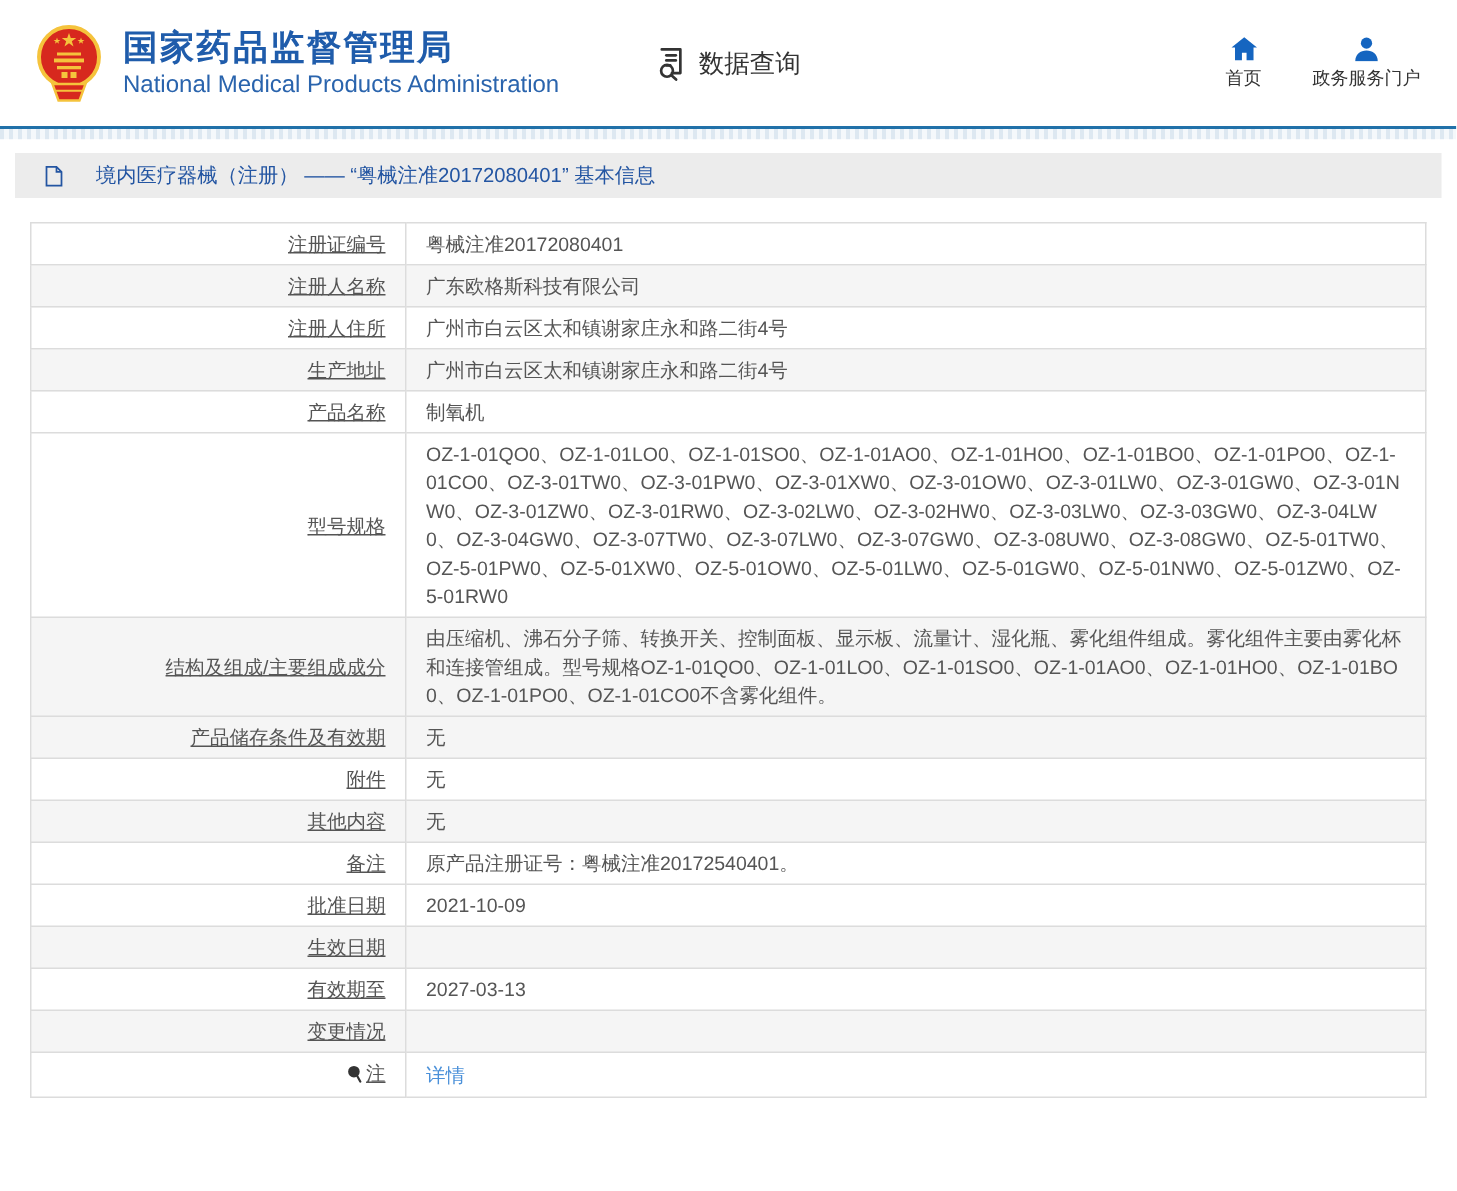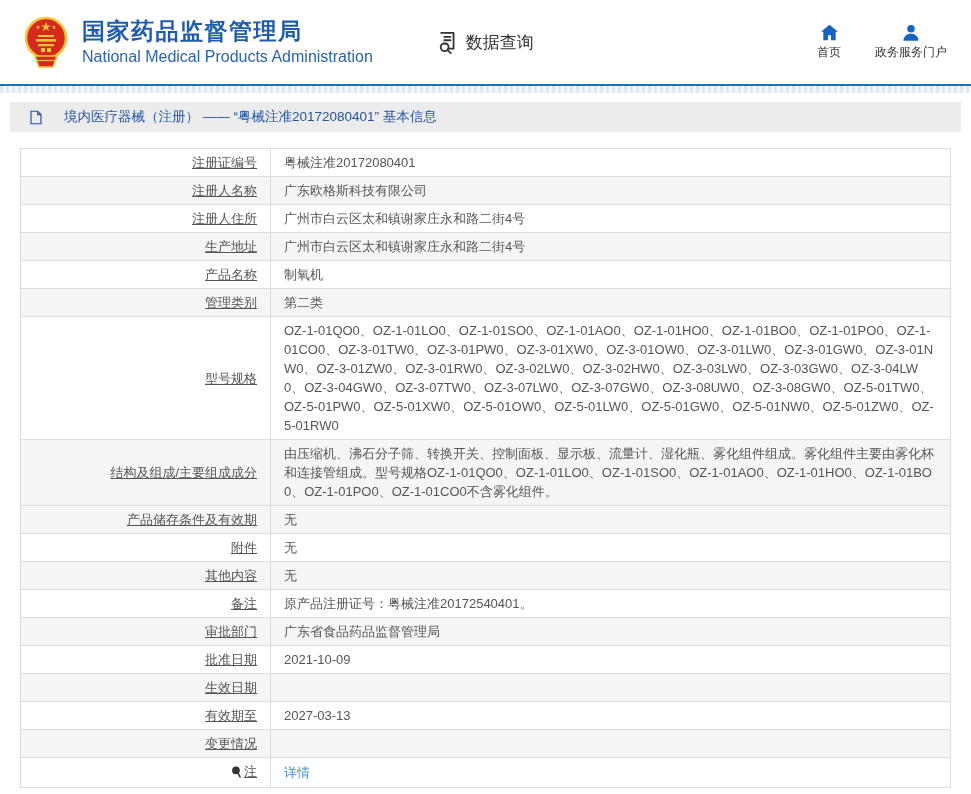--- a/index.html
+++ b/index.html
@@ -129,24 +129,20 @@
               <td class="value-cell">广州市白云区太和镇谢家庄永和路二街4号</td>
             </tr>
             <tr class="alt">
               <td class="label-cell"><span>生产地址</span></td>
               <td class="value-cell">广州市白云区太和镇谢家庄永和路二街4号</td>
             </tr>
             <tr>
               <td class="label-cell"><span>产品名称</span></td>
               <td class="value-cell">制氧机</td>
             </tr>
-            <tr class="alt">
-              <td class="label-cell"><span>管理类别</span></td>
-              <td class="value-cell">第二类</td>
-            </tr>
             <tr>
               <td class="label-cell"><span>型号规格</span></td>
               <td class="value-cell">OZ-1-01QO0、OZ-1-01LO0、OZ-1-01SO0、OZ-1-01AO0、OZ-1-01HO0、OZ-1-01BO0、OZ-1-01PO0、OZ-1-01CO0、OZ-3-01TW0、OZ-3-01PW0、OZ-3-01XW0、OZ-3-01OW0、OZ-3-01LW0、OZ-3-01GW0、OZ-3-01NW0、OZ-3-01ZW0、OZ-3-01RW0、OZ-3-02LW0、OZ-3-02HW0、OZ-3-03LW0、OZ-3-03GW0、OZ-3-04LW0、OZ-3-04GW0、OZ-3-07TW0、OZ-3-07LW0、OZ-3-07GW0、OZ-3-08UW0、OZ-3-08GW0、OZ-5-01TW0、OZ-5-01PW0、OZ-5-01XW0、OZ-5-01OW0、OZ-5-01LW0、OZ-5-01GW0、OZ-5-01NW0、OZ-5-01ZW0、OZ-5-01RW0</td>
             </tr>
             <tr class="alt">
               <td class="label-cell"><span>结构及组成/主要组成成分</span></td>
               <td class="value-cell">由压缩机、沸石分子筛、转换开关、控制面板、显示板、流量计、湿化瓶、雾化组件组成。雾化组件主要由雾化杯和连接管组成。型号规格OZ-1-01QO0、OZ-1-01LO0、OZ-1-01SO0、OZ-1-01AO0、OZ-1-01HO0、OZ-1-01BO0、OZ-1-01PO0、OZ-1-01CO0不含雾化组件。</td>
             </tr>
             <tr class="alt">
               <td class="label-cell"><span>产品储存条件及有效期</span></td>
@@ -156,24 +152,20 @@
               <td class="label-cell"><span>附件</span></td>
               <td class="value-cell">无</td>
             </tr>
             <tr class="alt">
               <td class="label-cell"><span>其他内容</span></td>
               <td class="value-cell">无</td>
             </tr>
             <tr>
               <td class="label-cell"><span>备注</span></td>
               <td class="value-cell">原产品注册证号：粤械注准20172540401。</td>
-            </tr>
-            <tr class="alt">
-              <td class="label-cell"><span>审批部门</span></td>
-              <td class="value-cell">广东省食品药品监督管理局</td>
             </tr>
             <tr>
               <td class="label-cell"><span>批准日期</span></td>
               <td class="value-cell">2021-10-09</td>
             </tr>
             <tr class="alt">
               <td class="label-cell"><span>生效日期</span></td>
               <td class="value-cell"></td>
             </tr>
             <tr>

